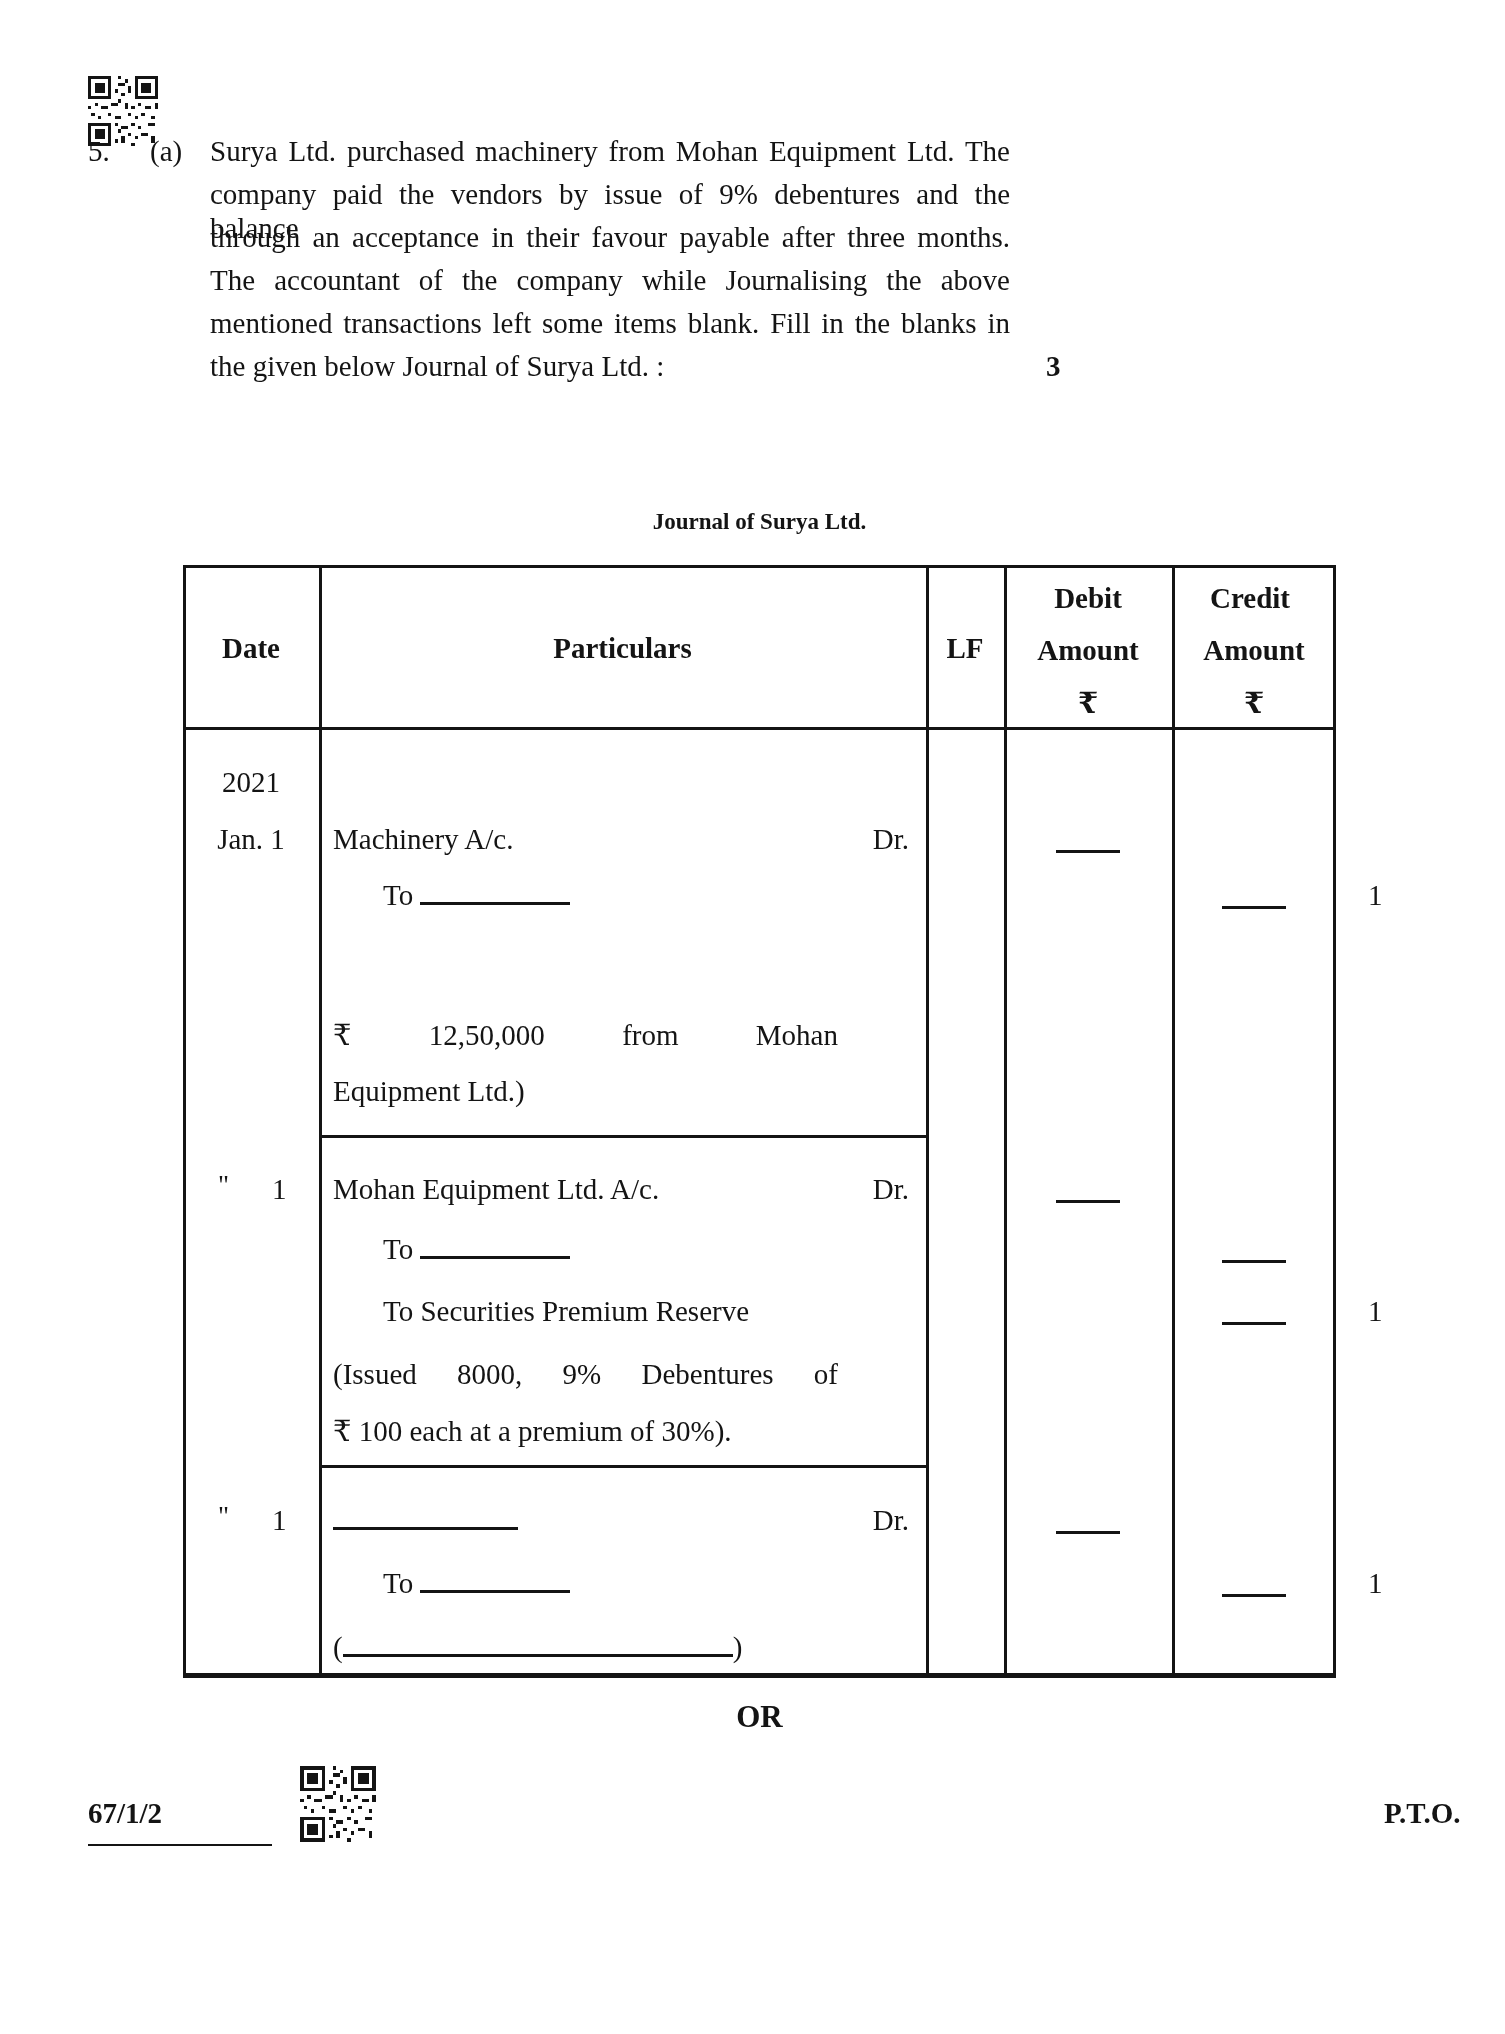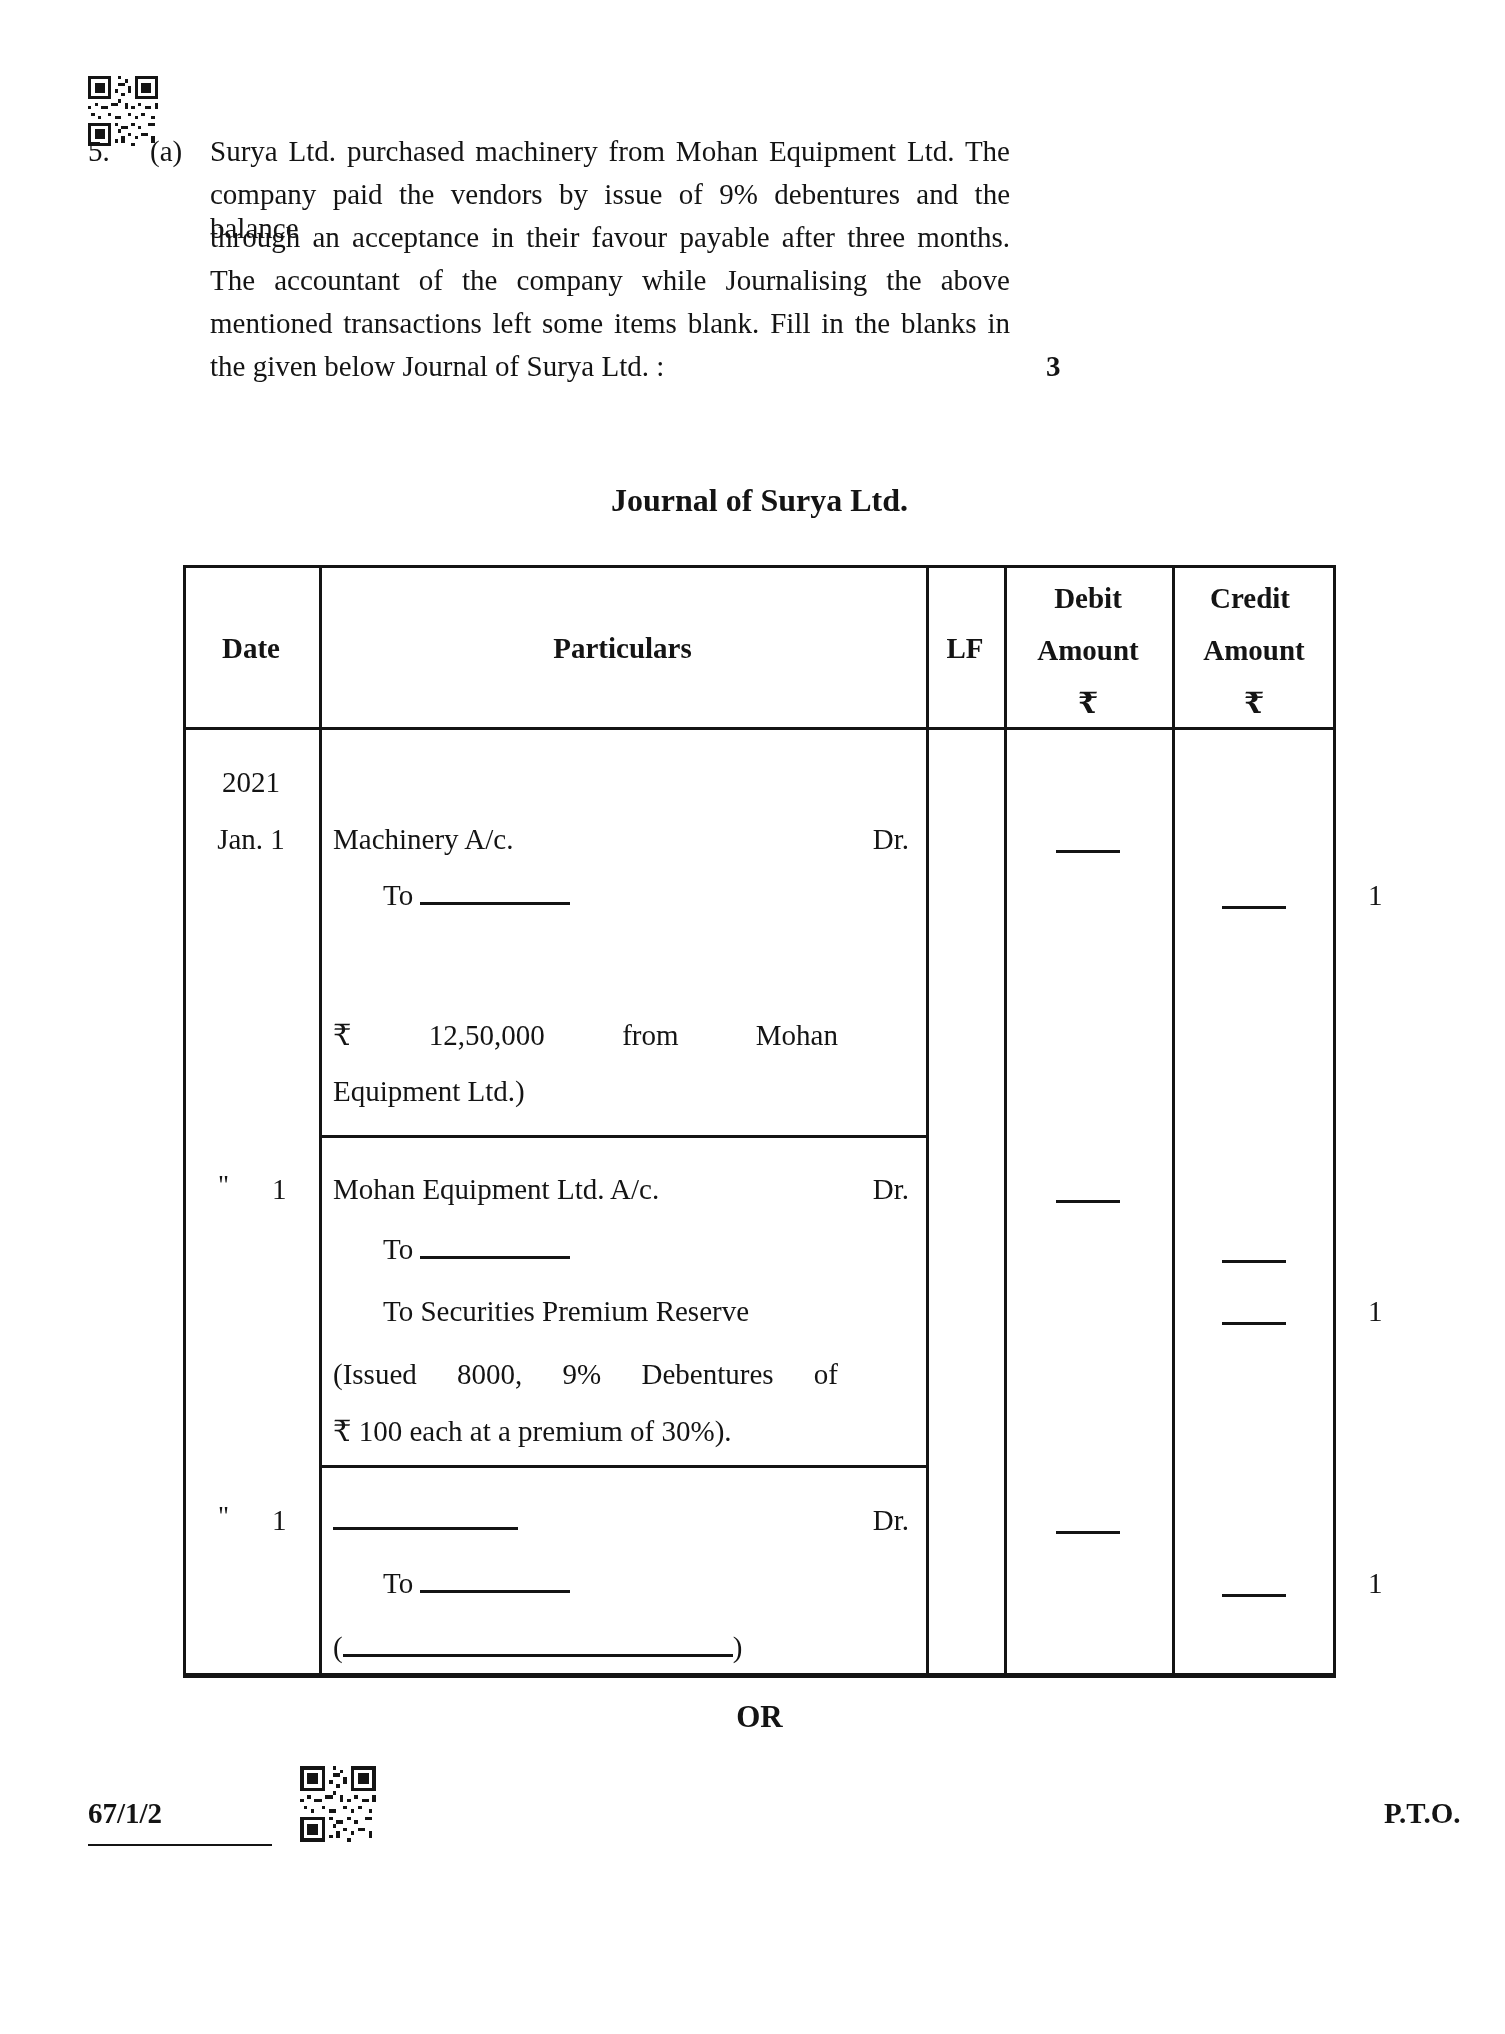--- a/index.html
+++ b/index.html
@@ -40,21 +40,21 @@
   <div class="t" style="left:150px; top:134px;">(a)</div>
 
   <div class="t just" style="left:210px; top:134px; width:800px;">Surya Ltd. purchased machinery from Mohan Equipment Ltd. The</div>
   <div class="t just" style="left:210px; top:177px; width:800px;">company paid the vendors by issue of 9% debentures and the balance</div>
   <div class="t just" style="left:210px; top:220px; width:800px;">through an acceptance in their favour payable after three months.</div>
   <div class="t just" style="left:210px; top:263px; width:800px;">The accountant of the company while Journalising the above</div>
   <div class="t just" style="left:210px; top:306px; width:800px;">mentioned transactions left some items blank. Fill in the blanks in</div>
   <div class="t" style="left:210px; top:349px;">the given below Journal of Surya Ltd. :</div>
   <div class="t b" style="left:1046px; top:349px;">3</div>
 
-  <div class="t b ctr" style="left:183px; top:483px; width:1153px; font-size:32px;">Journal of Surya Ltd.</div>
+  <div class="t b ctr" style="left:183px; top:505px; width:1153px; font-size:23px;">Journal of Surya Ltd.</div>
 
   <div class="frame"></div>
   <div class="vl" style="left:319px; top:565px; height:1113px;"></div>
   <div class="vl" style="left:926px; top:565px; height:1113px;"></div>
   <div class="vl" style="left:1004px; top:565px; height:1113px;"></div>
   <div class="vl" style="left:1172px; top:565px; height:1113px;"></div>
   <div class="hl" style="left:183px; top:727px; width:1153px;"></div>
   <div class="hl" style="left:319px; top:1135px; width:607px;"></div>
   <div class="hl" style="left:319px; top:1465px; width:607px;"></div>
 

